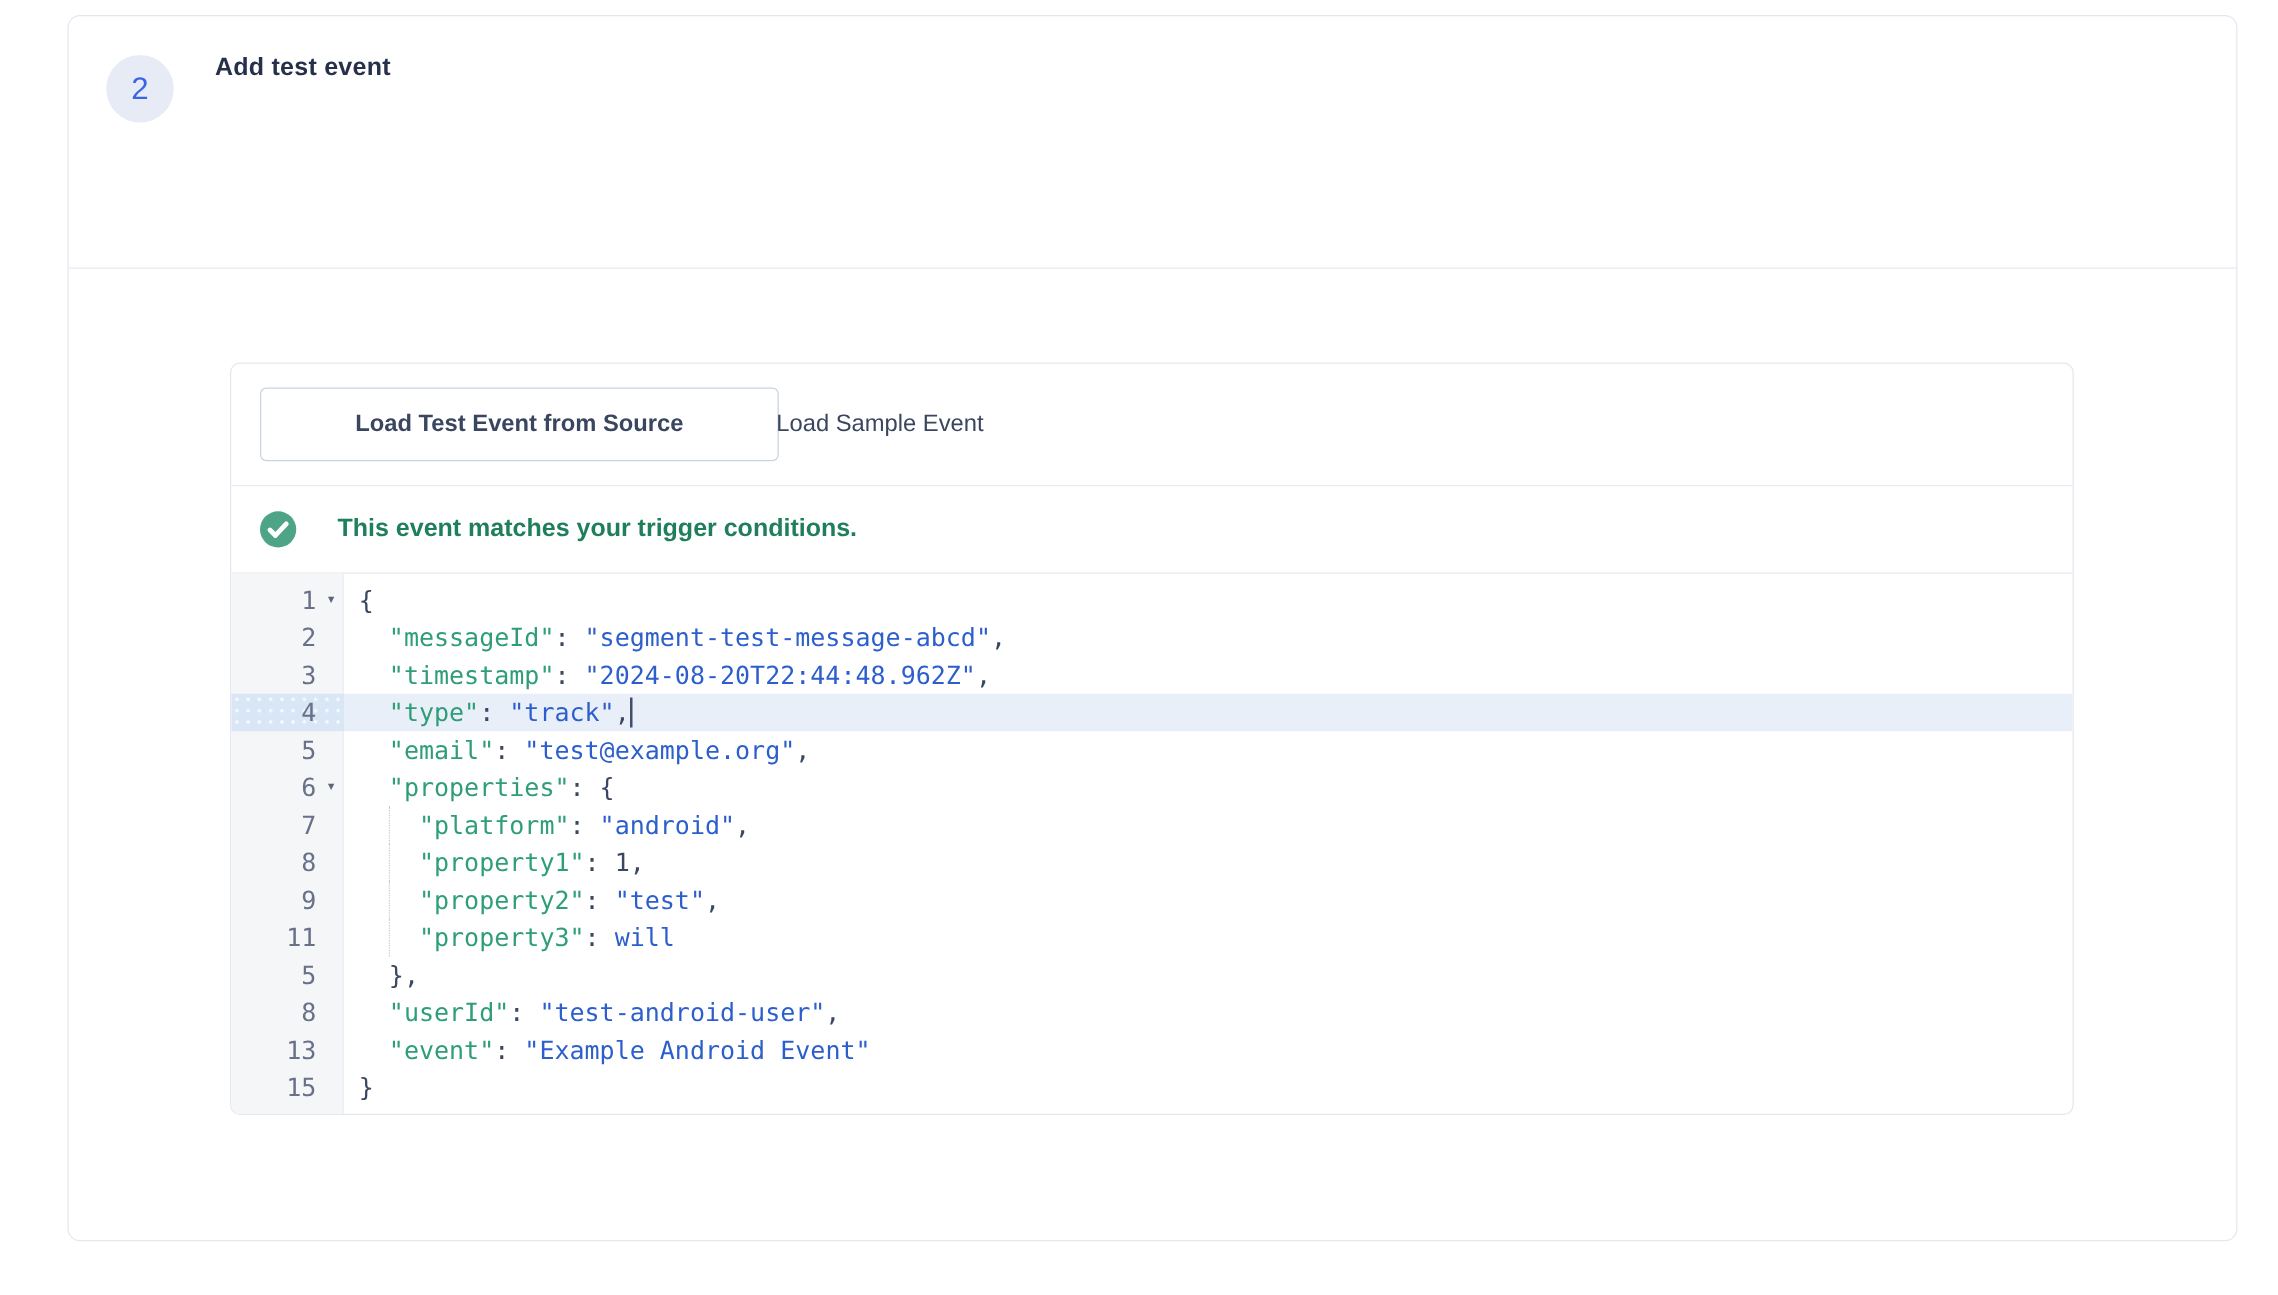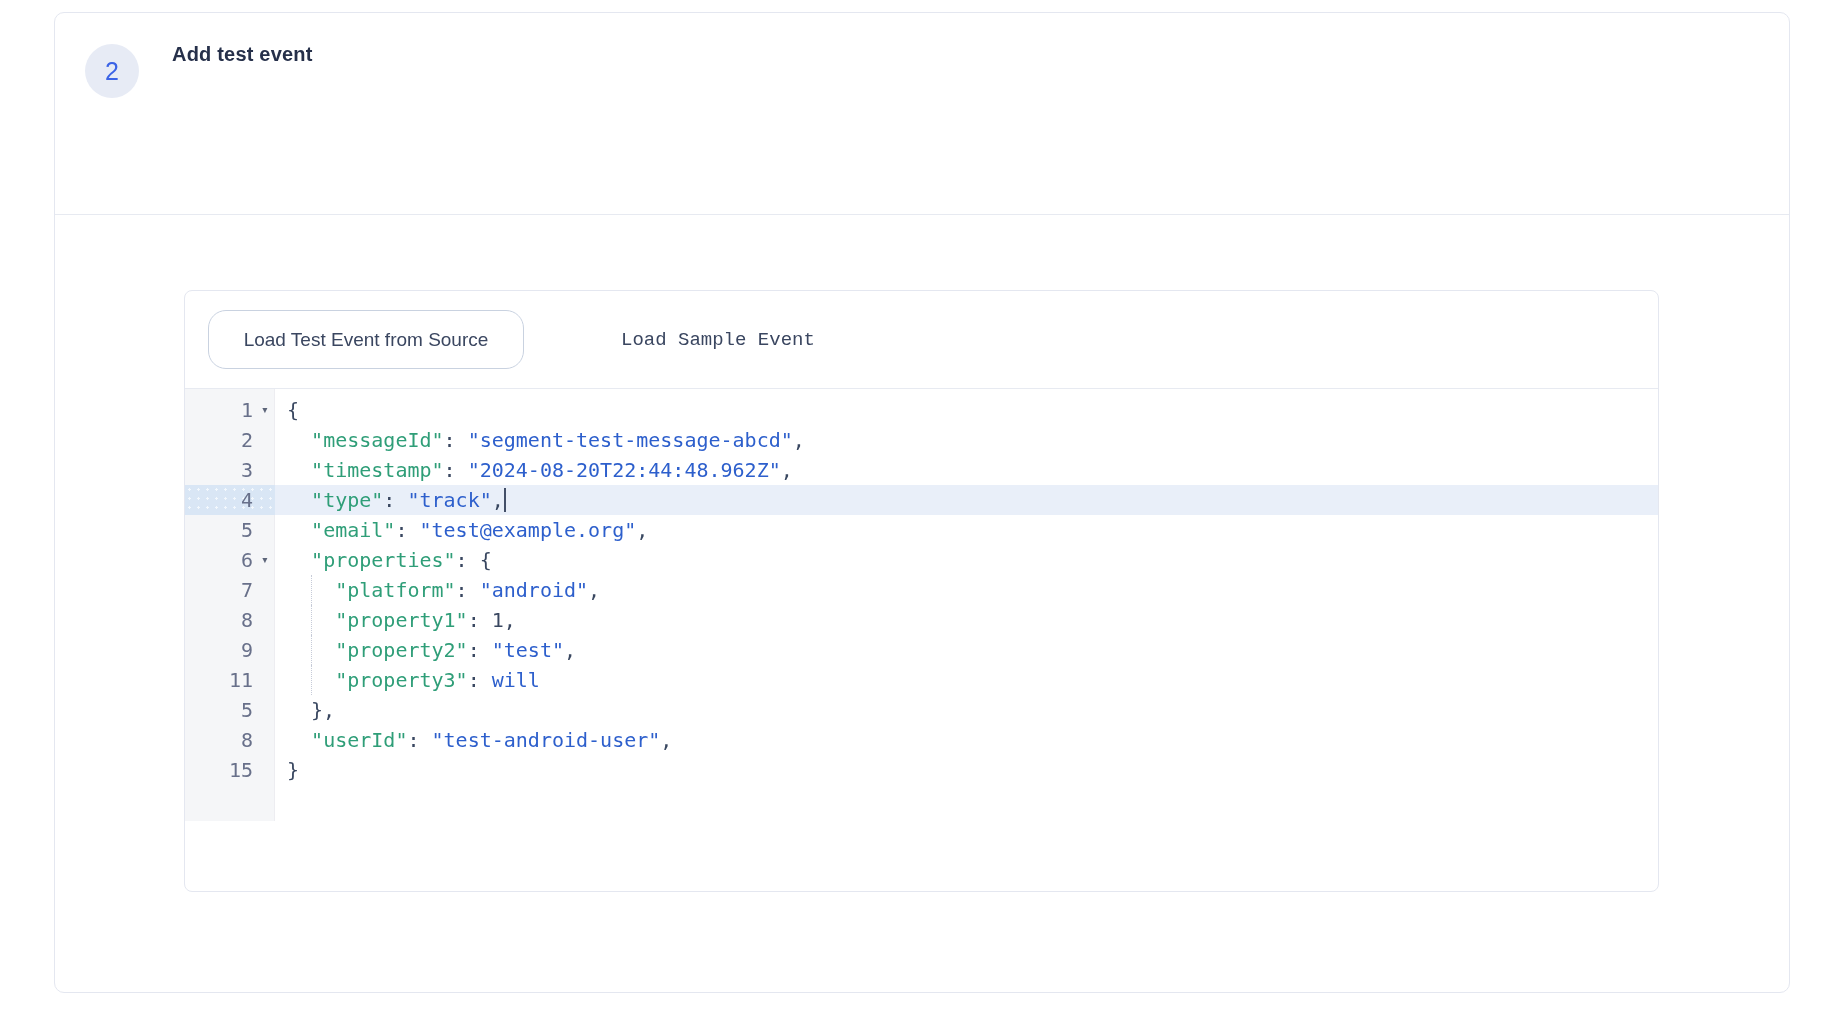--- a/index.html
+++ b/index.html
@@ -27,26 +27,26 @@
 
   .step-desc{position:absolute;left:117px;top:92px;font-size:21px;color:var(--body-text);}
   .step-desc .desc-line{height:45px;line-height:45px;white-space:nowrap;}
 
   .header-divider{position:absolute;left:0;right:0;top:201px;border-top:1px solid var(--divider);}
 
   .inner-card{position:absolute;left:129px;top:277px;width:1475px;height:602px;
     background:#fff;border:1px solid var(--border);border-radius:8px;overflow:hidden;}
 
   .button-row{position:relative;height:98px;border-bottom:1px solid var(--divider);}
-  .btn-outline{position:absolute;left:23px;top:19px;width:316px;height:59px;
-    background:#fff;border:1px solid var(--button-border);border-radius:18px;
-    font-family:"Liberation Sans",sans-serif;font-size:19px;font-weight:400;
+  .btn-outline{position:absolute;left:23px;top:19px;width:415px;height:59px;
+    background:#fff;border:1px solid var(--button-border);border-radius:5px;
+    font-family:"Liberation Sans",sans-serif;font-size:19px;font-weight:700;
     color:var(--button-text);cursor:pointer;}
   .btn-plain{position:absolute;left:436px;top:19px;height:59px;display:flex;align-items:center;
-    background:none;border:none;font-family:Liberation Mono, monospace;font-size:19px;
+    background:none;border:none;font-family:Liberation Sans, sans-serif;font-size:19px;
     font-weight:500;color:var(--button-text);cursor:pointer;}
 
   .status-row{position:relative;height:70px;border-bottom:1px solid var(--divider);
     display:flex;align-items:center;padding-left:23px;}
   .check-circle{width:29px;height:29px;border-radius:50%;background:var(--status-icon-green);
     display:flex;align-items:center;justify-content:center;flex:0 0 auto;}
   .status-text{margin-left:33px;font-size:20px;font-weight:600;color:var(--status-green);}
 
   .editor{position:relative;height:432px;font-family:"DejaVu Sans Mono",monospace;
     font-size:20px;cursor:text;}
@@ -88,34 +88,43 @@
 
   <div class="header-divider"></div>
 
   <div class="inner-card">
 
     <div class="button-row">
       <button class="btn-outline">Load Test Event from Source</button>
       <button class="btn-plain">Load Sample Event</button>
     </div>
 
+    <div class="status-row">
+      <span class="check-circle">
+        <svg width="29" height="29" viewBox="0 0 24 24">
+          <path d="M6.6 12.4l3.6 3.6 7.2-7.6" stroke="#ffffff" stroke-width="3.2" fill="none" stroke-linecap="round" stroke-linejoin="round"></path>
+        </svg>
+      </span>
+      <span class="status-text">This event matches your trigger conditions.</span>
+    </div>
 
     <div class="editor">
       <div class="gutter-bg"></div>
       <div class="lines">
           <div class="line"><span class="num">1</span><span class="fold">▾</span><span class="code"><span class="tk-punct">{</span></span></div>
           <div class="line"><span class="num">2</span><span class="code"><span class="tk-punct">  </span><span class="tk-key">"messageId"</span><span class="tk-punct">: </span><span class="tk-str">"segment-test-message-abcd"</span><span class="tk-punct">,</span></span></div>
           <div class="line"><span class="num">3</span><span class="code"><span class="tk-punct">  </span><span class="tk-key">"timestamp"</span><span class="tk-punct">: </span><span class="tk-str">"2024-08-20T22:44:48.962Z"</span><span class="tk-punct">,</span></span></div>
           <div class="line active"><span class="num">4</span><span class="code"><span class="tk-punct">  </span><span class="tk-key">"type"</span><span class="tk-punct">: </span><span class="tk-str">"track"</span><span class="tk-punct">,</span><span class="cursor"></span></span></div>
           <div class="line"><span class="num">5</span><span class="code"><span class="tk-punct">  </span><span class="tk-key">"email"</span><span class="tk-punct">: </span><span class="tk-str">"test@example.org"</span><span class="tk-punct">,</span></span></div>
           <div class="line"><span class="num">6</span><span class="fold">▾</span><span class="code"><span class="tk-punct">  </span><span class="tk-key">"properties"</span><span class="tk-punct">: {</span></span></div>
           <div class="line"><span class="guide"></span><span class="num">7</span><span class="code"><span class="tk-punct">    </span><span class="tk-key">"platform"</span><span class="tk-punct">: </span><span class="tk-str">"android"</span><span class="tk-punct">,</span></span></div>
           <div class="line"><span class="guide"></span><span class="num">8</span><span class="code"><span class="tk-punct">    </span><span class="tk-key">"property1"</span><span class="tk-punct">: </span><span class="tk-num">1</span><span class="tk-punct">,</span></span></div>
           <div class="line"><span class="guide"></span><span class="num">9</span><span class="code"><span class="tk-punct">    </span><span class="tk-key">"property2"</span><span class="tk-punct">: </span><span class="tk-str">"test"</span><span class="tk-punct">,</span></span></div>
           <div class="line"><span class="guide"></span><span class="num">11</span><span class="code"><span class="tk-punct">    </span><span class="tk-key">"property3"</span><span class="tk-punct">: </span><span class="tk-bool">will</span></span></div>
           <div class="line"><span class="num">5</span><span class="code"><span class="tk-punct">  },</span></span></div>
           <div class="line"><span class="num">8</span><span class="code"><span class="tk-punct">  </span><span class="tk-key">"userId"</span><span class="tk-punct">: </span><span class="tk-str">"test-android-user"</span><span class="tk-punct">,</span></span></div>
+          <div class="line"><span class="num">13</span><span class="code"><span class="tk-punct">  </span><span class="tk-key">"event"</span><span class="tk-punct">: </span><span class="tk-str">"Example Android Event"</span></span></div>
           <div class="line"><span class="num">15</span><span class="code"><span class="tk-punct">}</span></span></div>
         </div>
     </div>
 
   </div>
 </div>
 
 </body></html>

